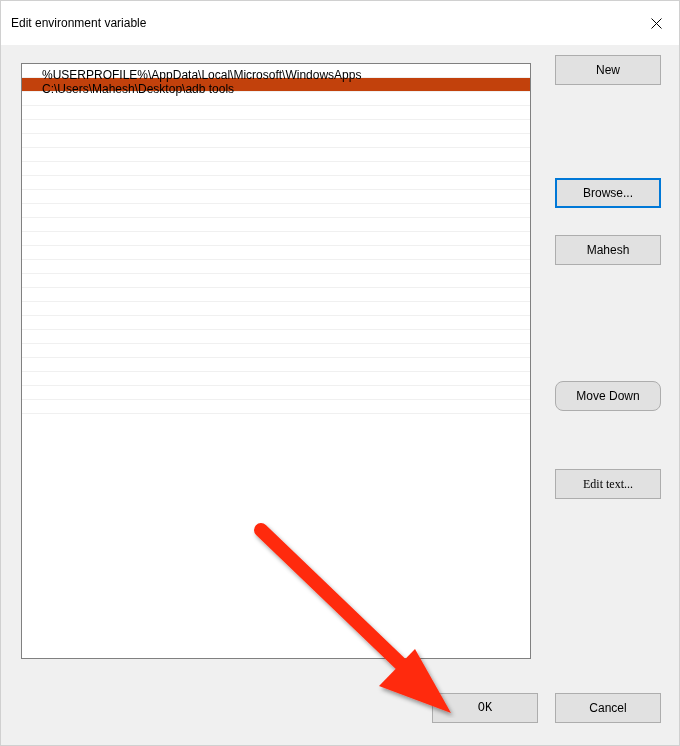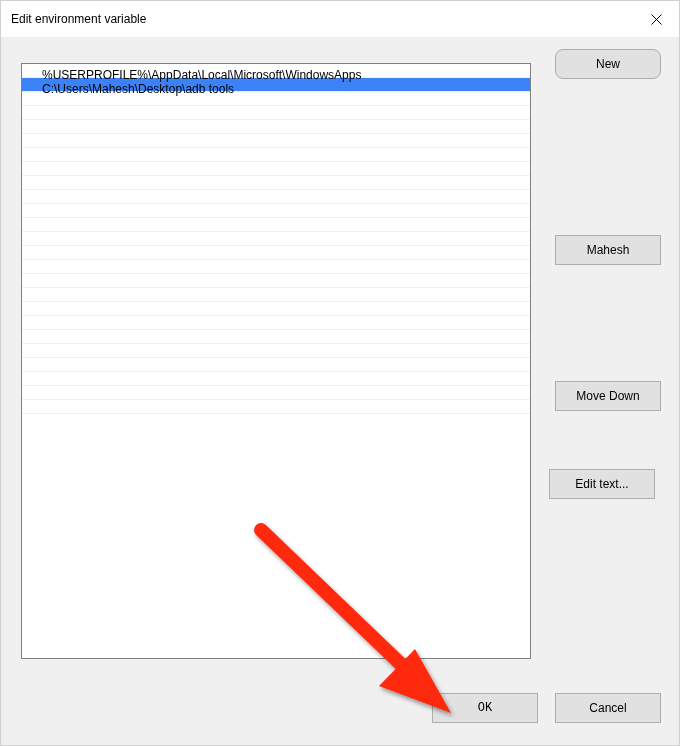--- a/index.html
+++ b/index.html
@@ -16,21 +16,21 @@
 
     .dialog {
       width: 680px;
       height: 746px;
       background: #f0f0f0;
       border: 1px solid #d0d0d0;
       position: relative;
     }
 
     .titlebar {
-      height: 36px;
+      height: 44px;
       background: #ffffff;
       display: flex;
       align-items: center;
       justify-content: space-between;
       padding-left: 10px;
     }
 
     .titlebar-text {
       font-size: 12px;
       color: #000;
@@ -60,21 +60,21 @@
     .list-row {
       height: 14px;
       line-height: 22px;
       padding-left: 20px;
       font-size: 12px;
       color: #000;
       border-bottom: 1px solid #f0f0f0;
       white-space: nowrap;
     }
     .list-row.selected {
-      background: #3b82f6;
+      background: #c2410c;
     }
     .list-row.empty {
       border-bottom: 1px solid #f0f0f0;
     }
 
     .btn {
       position: absolute;
       width: 106px;
       height: 30px;
       background: #e1e1e1;
@@ -83,27 +83,27 @@
       font-size: 12px;
       color: #000;
       cursor: pointer;
       text-align: center;
     }
     .btn.focused {
       border: 2px solid #0078d7;
       line-height: 26px;
     }
 
-    .btn-new      { top: 48px;  right: 18px; border-radius: 8px; }
+    .btn-new      { top: 54px;  right: 18px; }
     .btn-edit     { top: 118px; right: 18px; }
     .btn-browse   { top: 177px; right: 18px; }
     .btn-delete   { top: 234px; right: 18px; }
     .btn-moveup   { top: 323px; right: 18px; }
-    .btn-movedown { top: 380px; right: 18px; }
-    .btn-edittext { top: 468px; right: 24px; }
+    .btn-movedown { top: 380px; right: 18px; border-radius: 8px; }
+    .btn-edittext { top: 468px; right: 18px; font-family: Liberation Serif, serif; }
 
     .btn-ok     { bottom: 22px; right: 141px; font-family: Liberation Mono, monospace; }
     .btn-cancel { bottom: 22px; right: 18px; margin-left: 14px; }
 
     .arrow-annotation {
       position: absolute;
       pointer-events: none;
       z-index: 100;
     }
   </style>
@@ -144,20 +144,21 @@
       <div class="list-row empty"></div>
       <div class="list-row empty"></div>
       <div class="list-row empty"></div>
       <div class="list-row empty"></div>
       <div class="list-row empty"></div>
       <div class="list-row empty"></div>
       <div class="list-row empty"></div>
     </div>
 
   <button class="btn btn-new">New</button>
+  <button class="btn btn-browse focused">Browse...</button>
   <button class="btn btn-delete">Mahesh</button>
   <button class="btn btn-movedown">Move Down</button>
   <button class="btn btn-edittext">Edit text...</button>
 
   <button class="btn btn-ok">OK</button>
   <button class="btn btn-cancel">Cancel</button>
 
   <svg class="arrow-annotation" style="left:248px; top:517px;" width="210" height="200" viewBox="0 0 210 200">
     <defs>
       <filter id="shadow" x="-20%" y="-20%" width="140%" height="140%">

